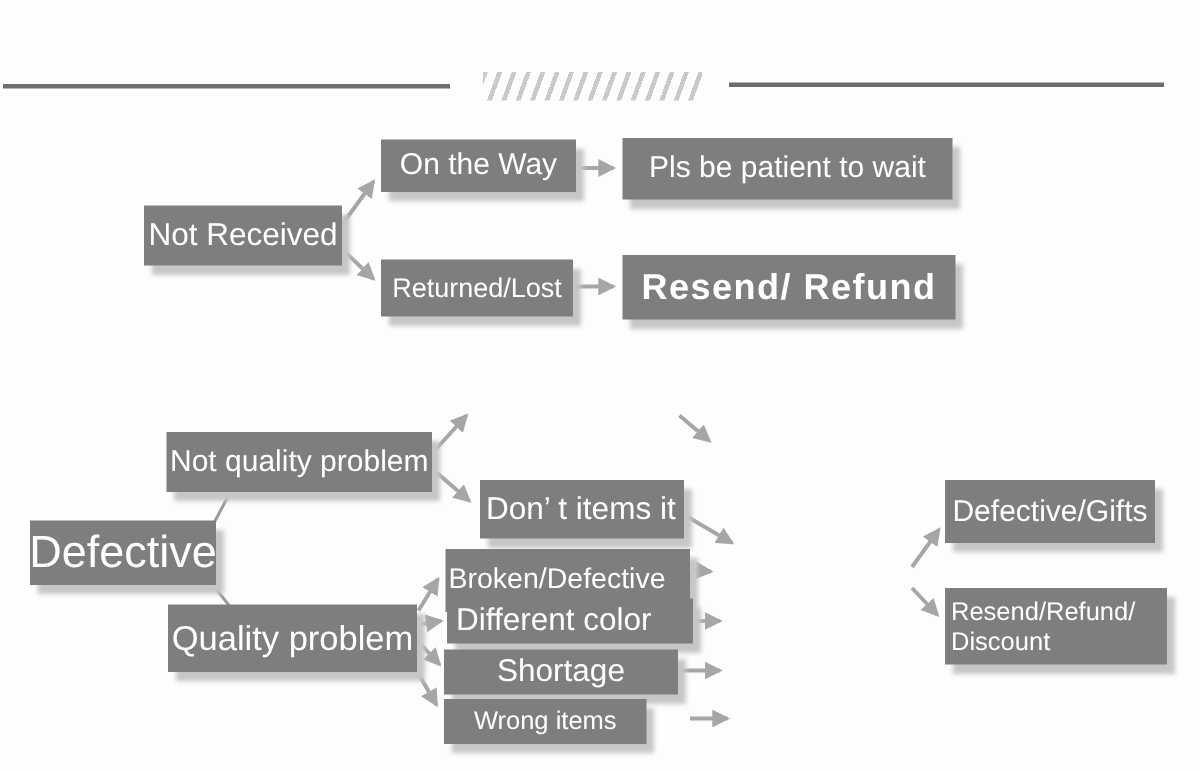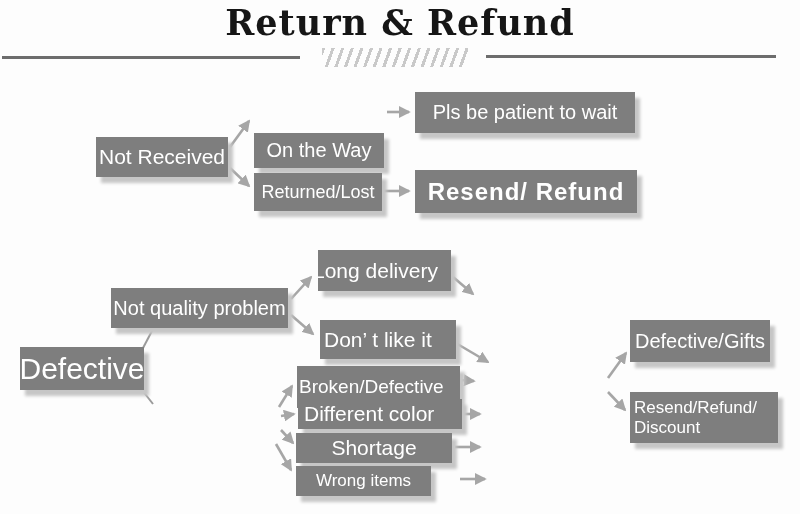--- a/index.html
+++ b/index.html
@@ -33,21 +33,21 @@
   
   .node{
     position:absolute;background:#7e7e7e;color:#ffffff;
     display:flex;align-items:center;justify-content:center;
     box-shadow:5px 6px 3px #c6c6c6;
     white-space:nowrap;overflow:hidden;
   }
   .alignleft{justify-content:flex-start;}
 
   .n-not-received      {left:96px;  top:137px; width:132px; height:40px; font-size:21px;}
-  .n-on-the-way        {left:254px; top:93px;  width:130px; height:35px; font-size:20px;margin-top:40px;}
+  .n-on-the-way        {left:254px; top:93px;  width:130px; height:35px; font-size:20px;}
   .n-pls-wait          {left:415px; top:92px;  width:220px; height:41px; font-size:20px;}
   .n-returned-lost     {left:254px; top:173px; width:128px; height:38px; font-size:18px;}
   .n-resend-refund     {left:415px; top:170px; width:222px; height:43px; font-size:24px; font-weight:600; letter-spacing:1px;}
   .n-received          {left:20px;  top:347px; width:124px; height:43px; font-size:30px;}
   .n-not-quality       {left:111px; top:288px; width:177px; height:40px; font-size:20px;text-align:center;}
   .n-quality           {left:112px; top:403px; width:166px; height:45px; font-size:23px;}
   .n-long-delivery     {left:318px; top:250px; width:133px; height:41px; font-size:21px; text-indent:-5px;}
   .n-dont-like         {left:320px; top:320px; width:132px; height:39px; font-size:21px; padding-left:4px;}
   .n-broken            {left:297px; top:366px; width:161px; height:42px; font-size:19px; padding-left:2px;}
   .n-diff-color        {left:298px; top:399px; width:158px; height:30px; font-size:21px; padding-left:6px;}
@@ -56,21 +56,20 @@
   .n-contact-us        {left:478px; top:365px; width:128px; height:41px; font-size:22px;}
   .n-discount-gifts    {left:630px; top:320px; width:140px; height:42px; font-size:20px;}
   .n-resend-discount   {left:630px; top:392px; width:144px; height:51px; font-size:17px;
                         padding-left:4px; white-space:normal; line-height:1.15; text-align:left;}
 </style>
 </head>
 <body>
 
 <div class="stage">
 
-  <h1 class="title">Return &amp; Refund</h1>
   <div class="rule rule-left"></div>
   <div class="hatch"></div>
   <div class="rule rule-right"></div>
 
   <svg class="connectors" width="800" height="514" viewBox="0 0 800 514" aria-hidden="true">
     <defs>
       <marker id="ah" viewBox="0 0 10 10" refX="8.5" refY="5" markerWidth="4.6" markerHeight="4.6" orient="auto">
         <path d="M0,0 L10,5 L0,10 z" fill="#a6a6a6"></path>
       </marker>
     </defs>
@@ -103,22 +102,22 @@
   </svg>
 
   <div class="node n-not-received">Not Received</div>
   <div class="node n-on-the-way">On the Way</div>
   <div class="node n-pls-wait">Pls be patient to wait</div>
   <div class="node n-returned-lost">Returned/Lost</div>
   <div class="node n-resend-refund">Resend/ Refund</div>
 
   <div class="node n-received">Defective</div>
   <div class="node n-not-quality">Not quality problem</div>
-  <div class="node n-long-delivery alignleft">Long delivery</div>
-  <div class="node n-dont-like alignleft">Don’ t like it</div>
+  <div class="node n-quality">Quality problem</div>
+  <div class="node n-dont-like alignleft">Don’ t items it</div>
   <div class="node n-broken alignleft">Broken/Defective</div>
   <div class="node n-diff-color alignleft">Different color</div>
   <div class="node n-shortage">Shortage</div>
   <div class="node n-wrong-items">Wrong items</div>
   <div class="node n-discount-gifts">Defective/Gifts</div>
   <div class="node n-resend-discount alignleft">Resend/Refund/ Discount</div>
 
 </div>
 
 </body></html>

